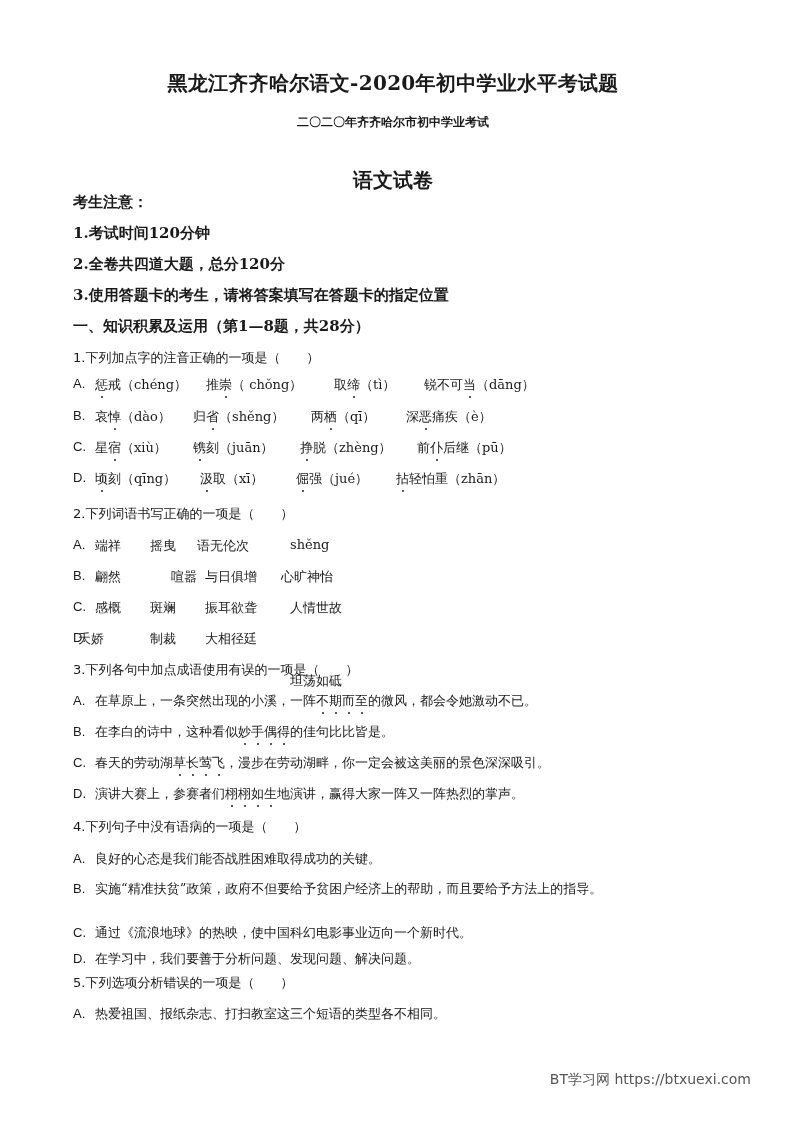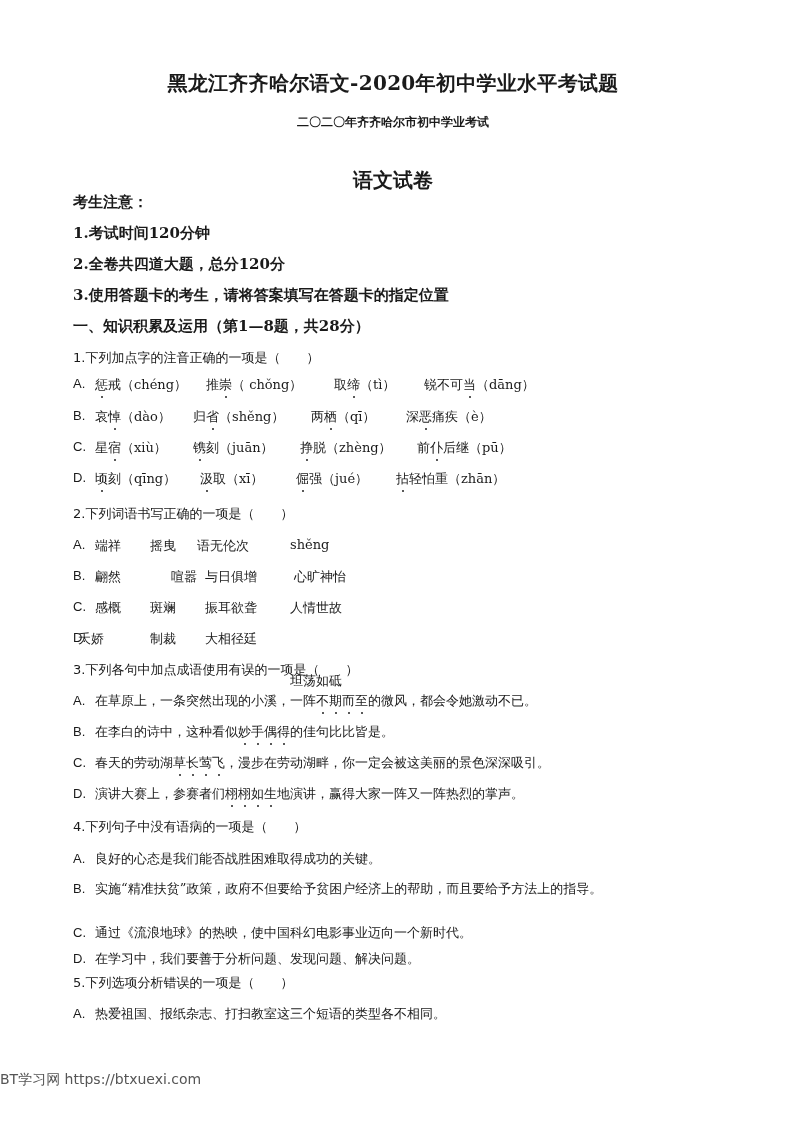--- a/index.html
+++ b/index.html
@@ -12,21 +12,21 @@
     .t3 { top: 167px; font-size: 20px; }
     .line { position: absolute; left: 73px; white-space: nowrap; }
     .bold { font-weight: bold; font-size: 15px; text-align: right; }
     .q { font-size: 13px; font-family: "DejaVu Sans", "Liberation Sans", sans-serif; }
     .opt { font-size: 13px; }
     .lbl { display: inline-block; width: 22px; font-family: "Liberation Sans", sans-serif; }
     .item { display: inline-block; }
     .dot { position: relative; display: inline-block; }
     .dot::after { content: ""; position: absolute; left: 50%; bottom: -4px; width: 2px; height: 2px;
                   margin-left: -1px; background: #222; border-radius: 50%; }
-    .footer { position: absolute; top: 1071px; left: 0; width: 751px; text-align: left;
+    .footer { position: absolute; top: 1071px; left: 0; width: 751px; text-align: right;
               font-size: 14px; color: #555; font-family: "DejaVu Sans", "Liberation Sans", sans-serif; }
   </style>
 </head>
 <body>
 
 <div>
 
   <div class="title t1">黑龙江齐齐哈尔语文-2020年初中学业水平考试题</div>
   <div class="title t2">二〇二〇年齐齐哈尔市初中学业考试</div>
   <div class="title t3">语文试卷</div>
@@ -41,21 +41,21 @@
   <div id="q1">
       <div class="line opt" style="top: 376px; left: 73px; width: 620px;"><span class="lbl">A.</span><span class="item" style="position: absolute; left: 22px;"><span class="dot">惩</span>戒（chéng）</span><span class="item" style="position: absolute; left: 133px;">推<span class="dot">崇</span>（ chǒng）</span><span class="item" style="position: absolute; left: 261px;">取<span class="dot">缔</span>（tì）</span><span class="item" style="position: absolute; left: 351px;">锐不可<span class="dot">当</span>（dāng）</span></div>
       <div class="line opt" style="top: 408px; left: 73px; width: 620px;"><span class="lbl">B.</span><span class="item" style="position: absolute; left: 22px;">哀<span class="dot">悼</span>（dào）</span><span class="item" style="position: absolute; left: 120px;">归<span class="dot">省</span>（shěng）</span><span class="item" style="position: absolute; left: 238px;">两<span class="dot">栖</span>（qī）</span><span class="item" style="position: absolute; left: 333px;">深<span class="dot">恶</span>痛疾（è）</span></div>
       <div class="line opt" style="top: 439px; left: 73px; width: 620px;"><span class="lbl">C.</span><span class="item" style="position: absolute; left: 22px;">星<span class="dot">宿</span>（xiù）</span><span class="item" style="position: absolute; left: 120px;"><span class="dot">镌</span>刻（juān）</span><span class="item" style="position: absolute; left: 227px;"><span class="dot">挣</span>脱（zhèng）</span><span class="item" style="position: absolute; left: 344px;">前<span class="dot">仆</span>后继（pū）</span></div>
       <div class="line opt" style="top: 470px; left: 73px; width: 620px;"><span class="lbl">D.</span><span class="item" style="position: absolute; left: 22px;"><span class="dot">顷</span>刻（qīng）</span><span class="item" style="position: absolute; left: 127px;"><span class="dot">汲</span>取（xī）</span><span class="item" style="position: absolute; left: 223px;"><span class="dot">倔</span>强（jué）</span><span class="item" style="position: absolute; left: 323px;"><span class="dot">拈</span>轻怕重（zhān）</span></div>
     </div>
 
   <div class="line q" style="top:505px">2.下列词语书写正确的一项是（　　）</div>
   <div id="q2">
       <div class="line opt" style="top: 537px; width: 400px;"><span class="lbl">A.</span><span class="item" style="position: absolute; left: 22px;">端祥</span><span class="item" style="position: absolute; left: 77px;">摇曳</span><span class="item" style="position: absolute; left: 124px;">语无伦次</span><span class="item" style="position: absolute; left: 217px;">shěng</span></div>
-      <div class="line opt" style="top: 568px; width: 400px;"><span class="lbl">B.</span><span class="item" style="position: absolute; left: 22px;">翩然</span><span class="item" style="position: absolute; left: 77px; margin-left: 21px;">喧嚣</span><span class="item" style="position: absolute; left: 132px;">与日俱增</span><span class="item" style="position: absolute; left: 221px;">心旷神怡</span></div>
+      <div class="line opt" style="top: 568px; width: 400px;"><span class="lbl">B.</span><span class="item" style="position: absolute; left: 22px;">翩然</span><span class="item" style="position: absolute; left: 77px; margin-left: 21px;">喧嚣</span><span class="item" style="position: absolute; left: 132px;">与日俱增</span><span class="item" style="position: absolute; left: 208px;">心旷神怡</span></div>
       <div class="line opt" style="top: 599px; width: 400px;"><span class="lbl">C.</span><span class="item" style="position: absolute; left: 22px; font-family: Liberation Serif, serif;">感概</span><span class="item" style="position: absolute; left: 77px;">斑斓</span><span class="item" style="position: absolute; left: 132px;">振耳欲聋</span><span class="item" style="position: absolute; left: 217px;">人情世故</span></div>
       <div class="line opt" style="top: 630px; width: 400px;"><span class="lbl">D.</span><span class="item" style="position: absolute; left: 5px;">夭娇</span><span class="item" style="position: absolute; left: 77px;">制裁</span><span class="item" style="position: absolute; left: 132px;">大相径廷</span><span class="item" style="position: absolute; left: 217px; margin-top: 42px;">坦荡如砥</span></div>
     </div>
 
   <div class="line q" style="top:661px">3.下列各句中加点成语使用有误的一项是（　　）</div>
   <div id="q3">
       <div class="line opt" style="top: 692px;"><span class="lbl">A.</span>在草原上，一条突然出现的小溪，一阵<span class="dot">不</span><span class="dot">期</span><span class="dot">而</span><span class="dot">至</span>的微风，都会令她激动不已。</div>
       <div class="line opt" style="top: 723px;"><span class="lbl">B.</span>在李白的诗中，这种看似<span class="dot">妙</span><span class="dot">手</span><span class="dot">偶</span><span class="dot">得</span>的佳句比比皆是。</div>
       <div class="line opt" style="top: 754px;"><span class="lbl">C.</span>春天的劳动湖<span class="dot">草</span><span class="dot">长</span><span class="dot">莺</span><span class="dot">飞</span>，漫步在劳动湖畔，你一定会被这美丽的景色深深吸引。</div>
       <div class="line opt" style="top: 785px;"><span class="lbl">D.</span>演讲大赛上，参赛者们<span class="dot">栩</span><span class="dot">栩</span><span class="dot">如</span><span class="dot">生</span>地演讲，赢得大家一阵又一阵热烈的掌声。</div>

